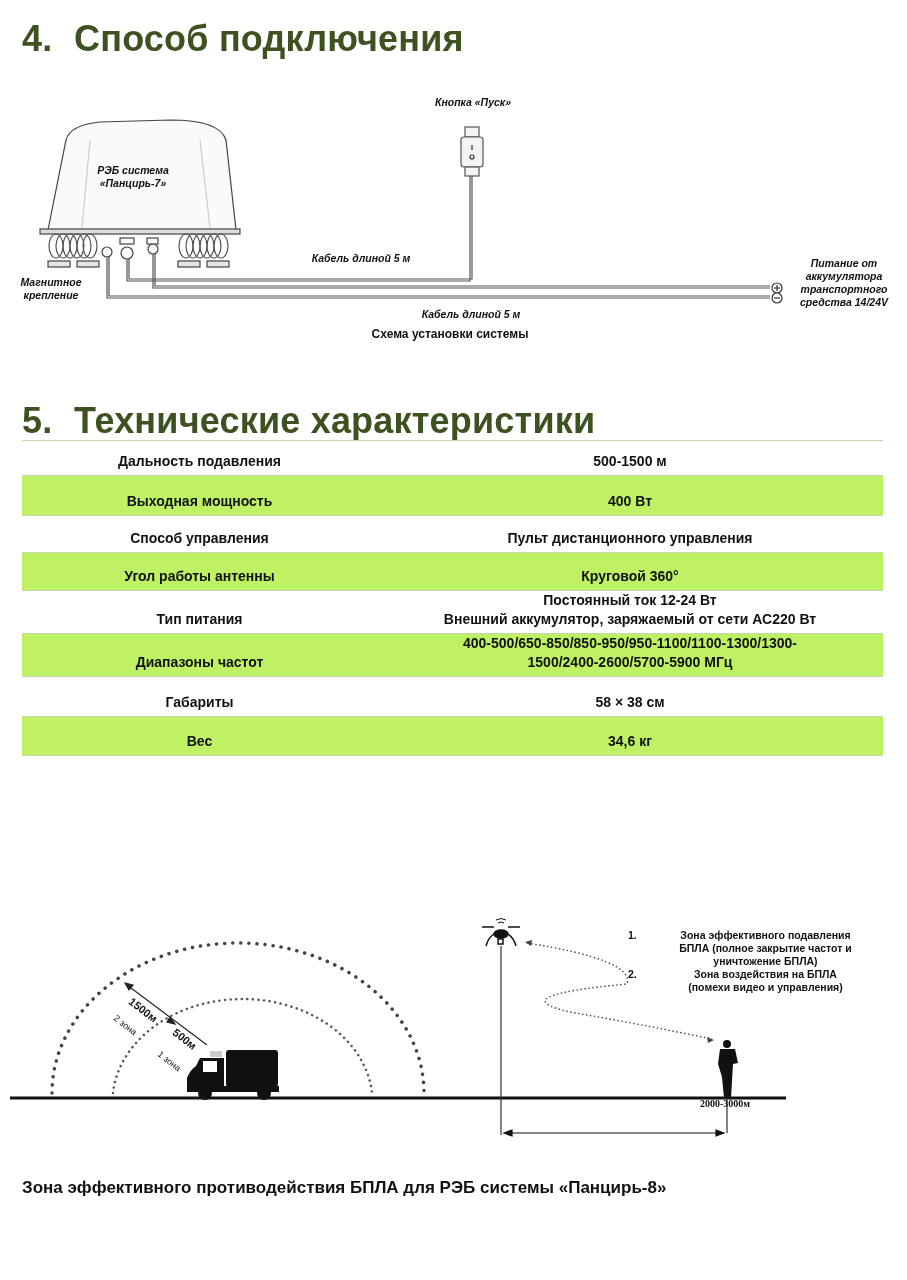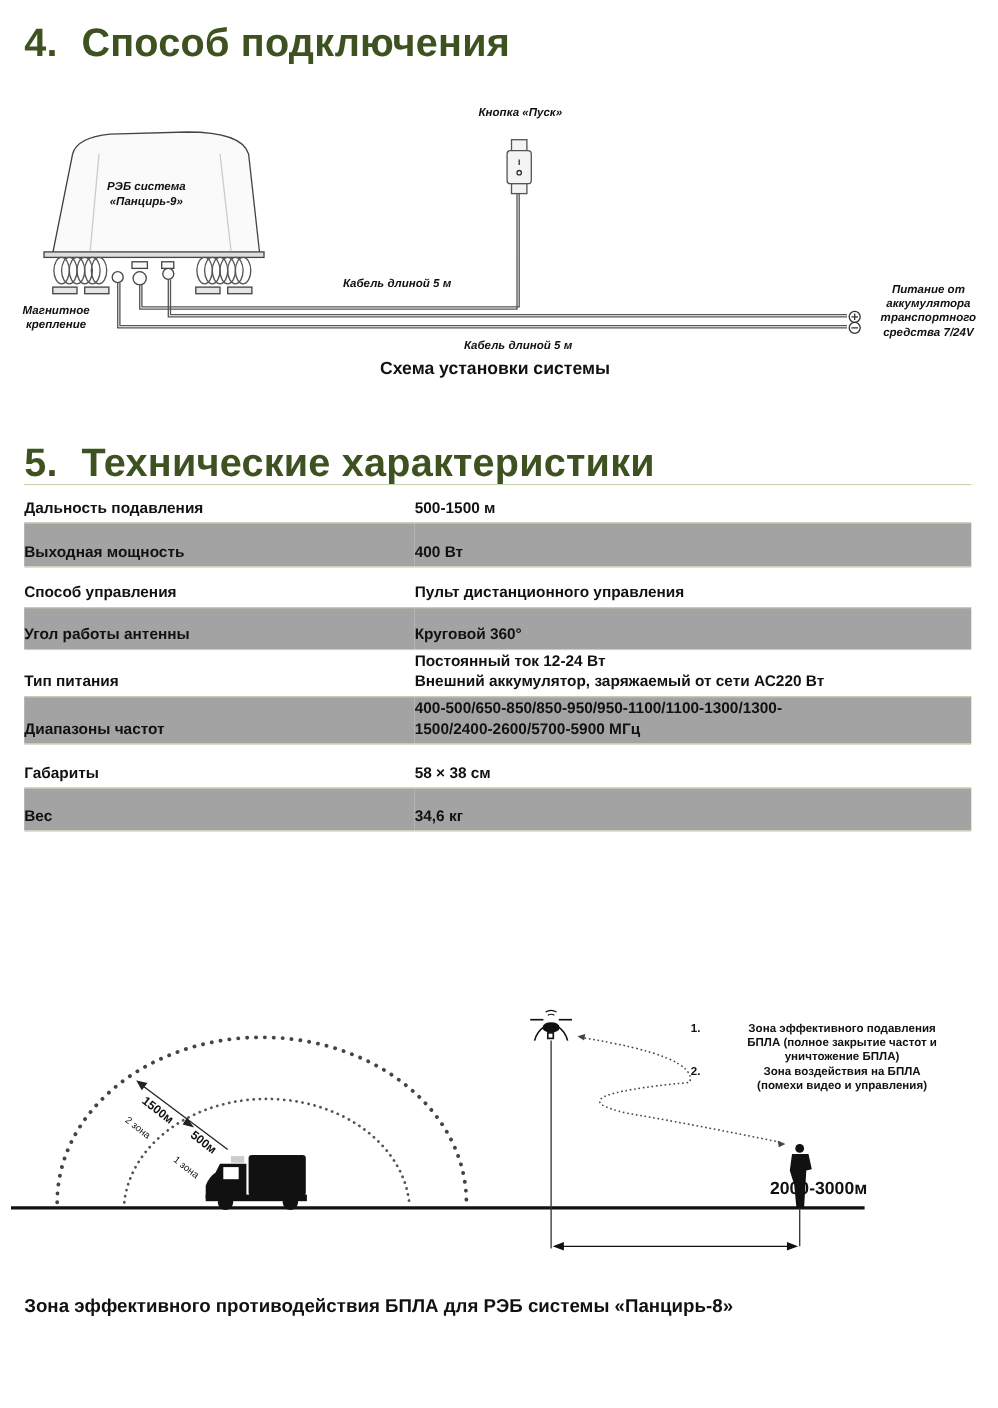--- a/index.html
+++ b/index.html
@@ -1,24 +1,24 @@
 <!DOCTYPE html>
 <html><head>
 <meta charset="utf-8">
 <style>
   html, body { margin:0; padding:0; background:#ffffff; }
   body { width:907px; height:1280px; position:relative; overflow:hidden; font-family:"Liberation Sans", sans-serif; color:#111; }
   .h1 { position:absolute; left:22px; font-weight:bold; color:#3e5120; font-size:36px; letter-spacing:0.2px; }
   .h1 .num { display:inline-block; width:52px; }
   .lbl { position:absolute; font-weight:bold; font-size:10.5px; line-height:13px; color:#111; text-align:center;font-style:italic; }
   .abs { position:absolute; }
-  .caption { position:absolute; font-weight:bold; font-size:16px; color:#111; }
+  .caption { position:absolute; font-weight:bold; font-size:12px; color:#111; }
   table.specs { position:absolute; left:22px; top:441px; width:861px; border-collapse:collapse; font-size:14px; font-weight:bold; }
-  table.specs td { border-bottom:1.5px solid #c8d4b0; vertical-align:bottom; padding:0 0 4px 0; line-height:19px; }
-  table.specs tr.g td { background:#a3a3a3; }
+  table.specs td { text-align:center; border-bottom:1.5px solid #c8d4b0; vertical-align:bottom; padding:0 0 4px 0; line-height:19px; }
+  table.specs tr.g td { background:#bef264; }
   table.specs td.k { width:355px; }
   .hr-top { position:absolute; left:22px; top:440px; width:861px; border-top:1.5px solid #c8d4b0; }
 </style>
 </head>
 <body>
 
 <div class="h1" style="top:18px;">
   <span class="num">4.</span><span>Способ подключения</span>
 </div>
 
@@ -81,34 +81,34 @@
       <rect x="465" y="127" width="14" height="10"></rect>
       <rect x="461" y="137" width="22" height="30" rx="3"></rect>
       <rect x="465" y="167" width="14" height="9"></rect>
       <line x1="472" y1="145" x2="472" y2="150" stroke="#333"></line>
       <circle cx="472" cy="157" r="2" fill="none" stroke="#333"></circle>
     </g>
   </svg>
 
   <div class="lbl" style="left:78px;top:164px;width:110px;">
     <div>РЭБ система</div>
-    <div>«Панцирь-9»</div>
+    <div>«Панцирь-7»</div>
   </div>
   <div class="lbl" style="left:408px;top:96px;width:130px;">Кнопка «Пуск»</div>
   <div class="lbl" style="left:286px;top:252px;width:150px;">Кабель длиной 5 м</div>
   <div class="lbl" style="left:396px;top:308px;width:150px;">Кабель длиной 5 м</div>
   <div class="lbl" style="left:16px;top:276px;width:70px;">
     <div>Магнитное</div>
     <div>крепление</div>
   </div>
   <div class="lbl" style="left:788px;top:257px;width:112px;">
     <div>Питание от</div>
     <div>аккумулятора</div>
     <div>транспортного</div>
-    <div>средства 7/24V</div>
+    <div>средства 14/24V</div>
   </div>
   <div class="caption" style="left:300px;top:327px;width:300px;text-align:center;">Схема установки системы</div>
 </div>
 
 <div class="h1" style="top:400px;">
   <span class="num">5.</span><span>Технические характеристики</span>
 </div>
 
 <div class="hr-top"></div>
 <table class="specs">
@@ -224,15 +224,15 @@
     </div>
     <div style="display:flex;">
       <span style="width:20px;">2.</span>
       <div style="text-align:center;flex:1;">
         <div>Зона воздействия на БПЛА</div>
         <div>(помехи видео и управления)</div>
       </div>
     </div>
   </div>
 
-  <div class="abs" style="left:700px;top:1072px;font-size:16px;font-weight:bold;">2000-3000м</div>
+  <div class="abs" style="left:700px;top:1098px;font-size:10px;font-weight:bold;font-family:Liberation Serif, serif;">2000-3000м</div>
   <div class="caption" style="left:22px;top:1178px;font-size:17px;">Зона эффективного противодействия БПЛА для РЭБ системы «Панцирь-8»</div>
 </div>
 
 </body></html>

